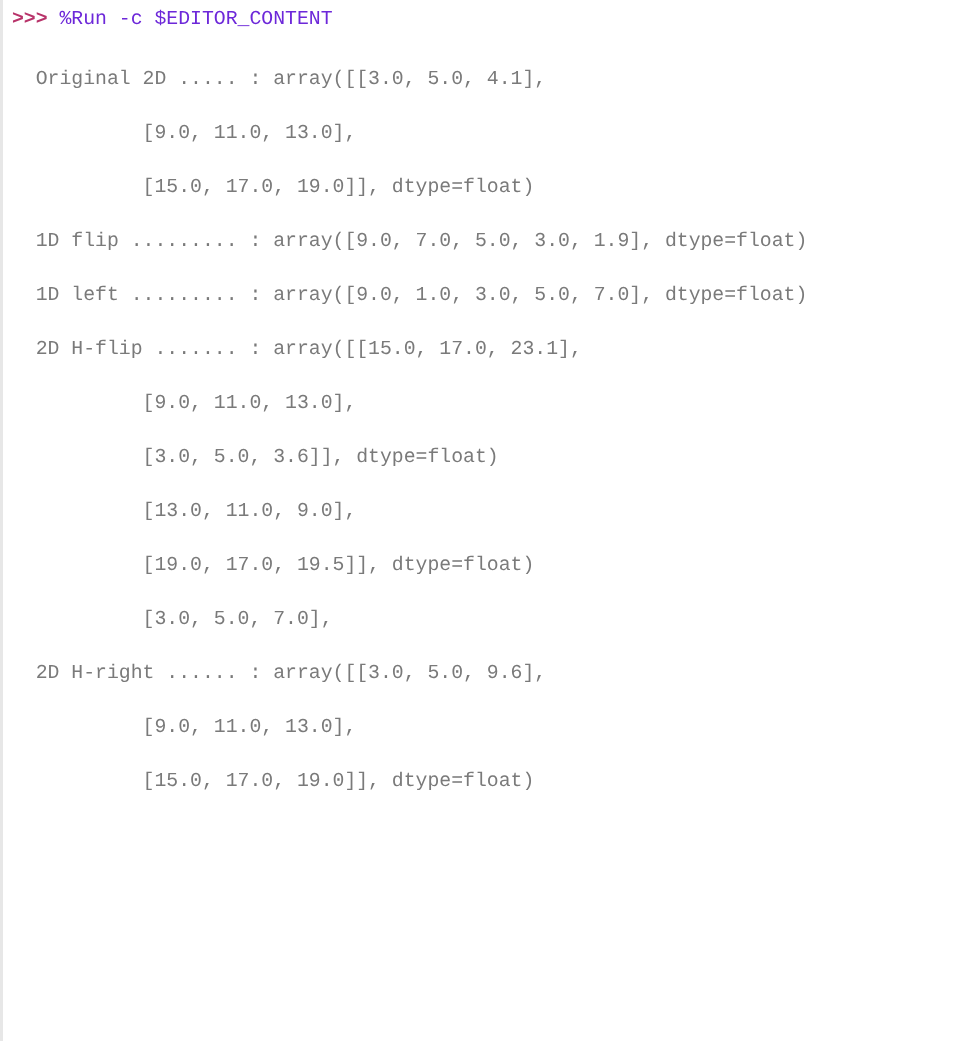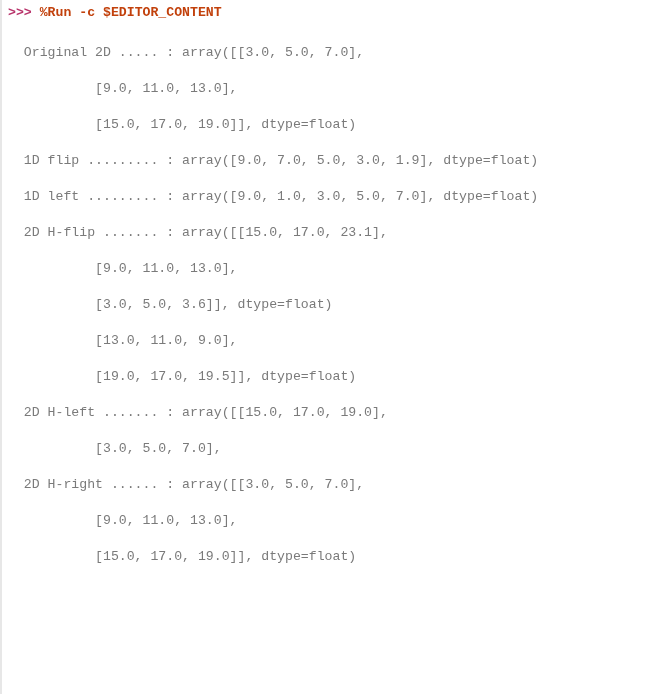--- a/index.html
+++ b/index.html
@@ -20,51 +20,49 @@
   }
   .prompt-line {
     padding: 4px 6px 0 6px;
     white-space: pre;
   }
   .prompt-arrows {
     color: #b8336a;
     font-weight: bold;
   }
   .prompt-cmd {
-    color: #c2410c;
-    font-weight: bold;
+    color: #6d28d9;
   }
   .output {
     padding: 4px 6px 6px 6px;
     white-space: pre;
     color: #7a7a7a;
   }
   .output-line {
     display: block;
   }
 </style>
 </head>
 <body>
 
 <div class="prompt-line"><span class="prompt-arrows">&gt;&gt;&gt;</span><span class="prompt-cmd"> %Run -c $EDITOR_CONTENT</span></div>
 
 <div class="output">
-<span class="output-line">  Original 2D ..... : array([[3.0, 5.0, 7.0],</span>
+<span class="output-line">  Original 2D ..... : array([[3.0, 5.0, 4.1],</span>
 <span class="output-line">           [9.0, 11.0, 13.0],</span>
 <span class="output-line">           [15.0, 17.0, 19.0]], dtype=float)</span>
 <span class="output-line">  1D flip ......... : array([9.0, 7.0, 5.0, 3.0, 1.9], dtype=float)</span>
 <span class="output-line">  1D left ......... : array([9.0, 1.0, 3.0, 5.0, 7.0], dtype=float)</span>
 <span class="output-line">  2D H-flip ....... : array([[15.0, 17.0, 23.1],</span>
 <span class="output-line">           [9.0, 11.0, 13.0],</span>
 <span class="output-line">           [3.0, 5.0, 3.6]], dtype=float)</span>
 <span class="output-line">           [13.0, 11.0, 9.0],</span>
 <span class="output-line">           [19.0, 17.0, 19.5]], dtype=float)</span>
-<span class="output-line">  2D H-left ....... : array([[15.0, 17.0, 19.0],</span>
 <span class="output-line">           [3.0, 5.0, 7.0],</span>
-<span class="output-line">  2D H-right ...... : array([[3.0, 5.0, 7.0],</span>
+<span class="output-line">  2D H-right ...... : array([[3.0, 5.0, 9.6],</span>
 <span class="output-line">           [9.0, 11.0, 13.0],</span>
 <span class="output-line">           [15.0, 17.0, 19.0]], dtype=float)</span>
 
 
 
 
 
 
 
 

